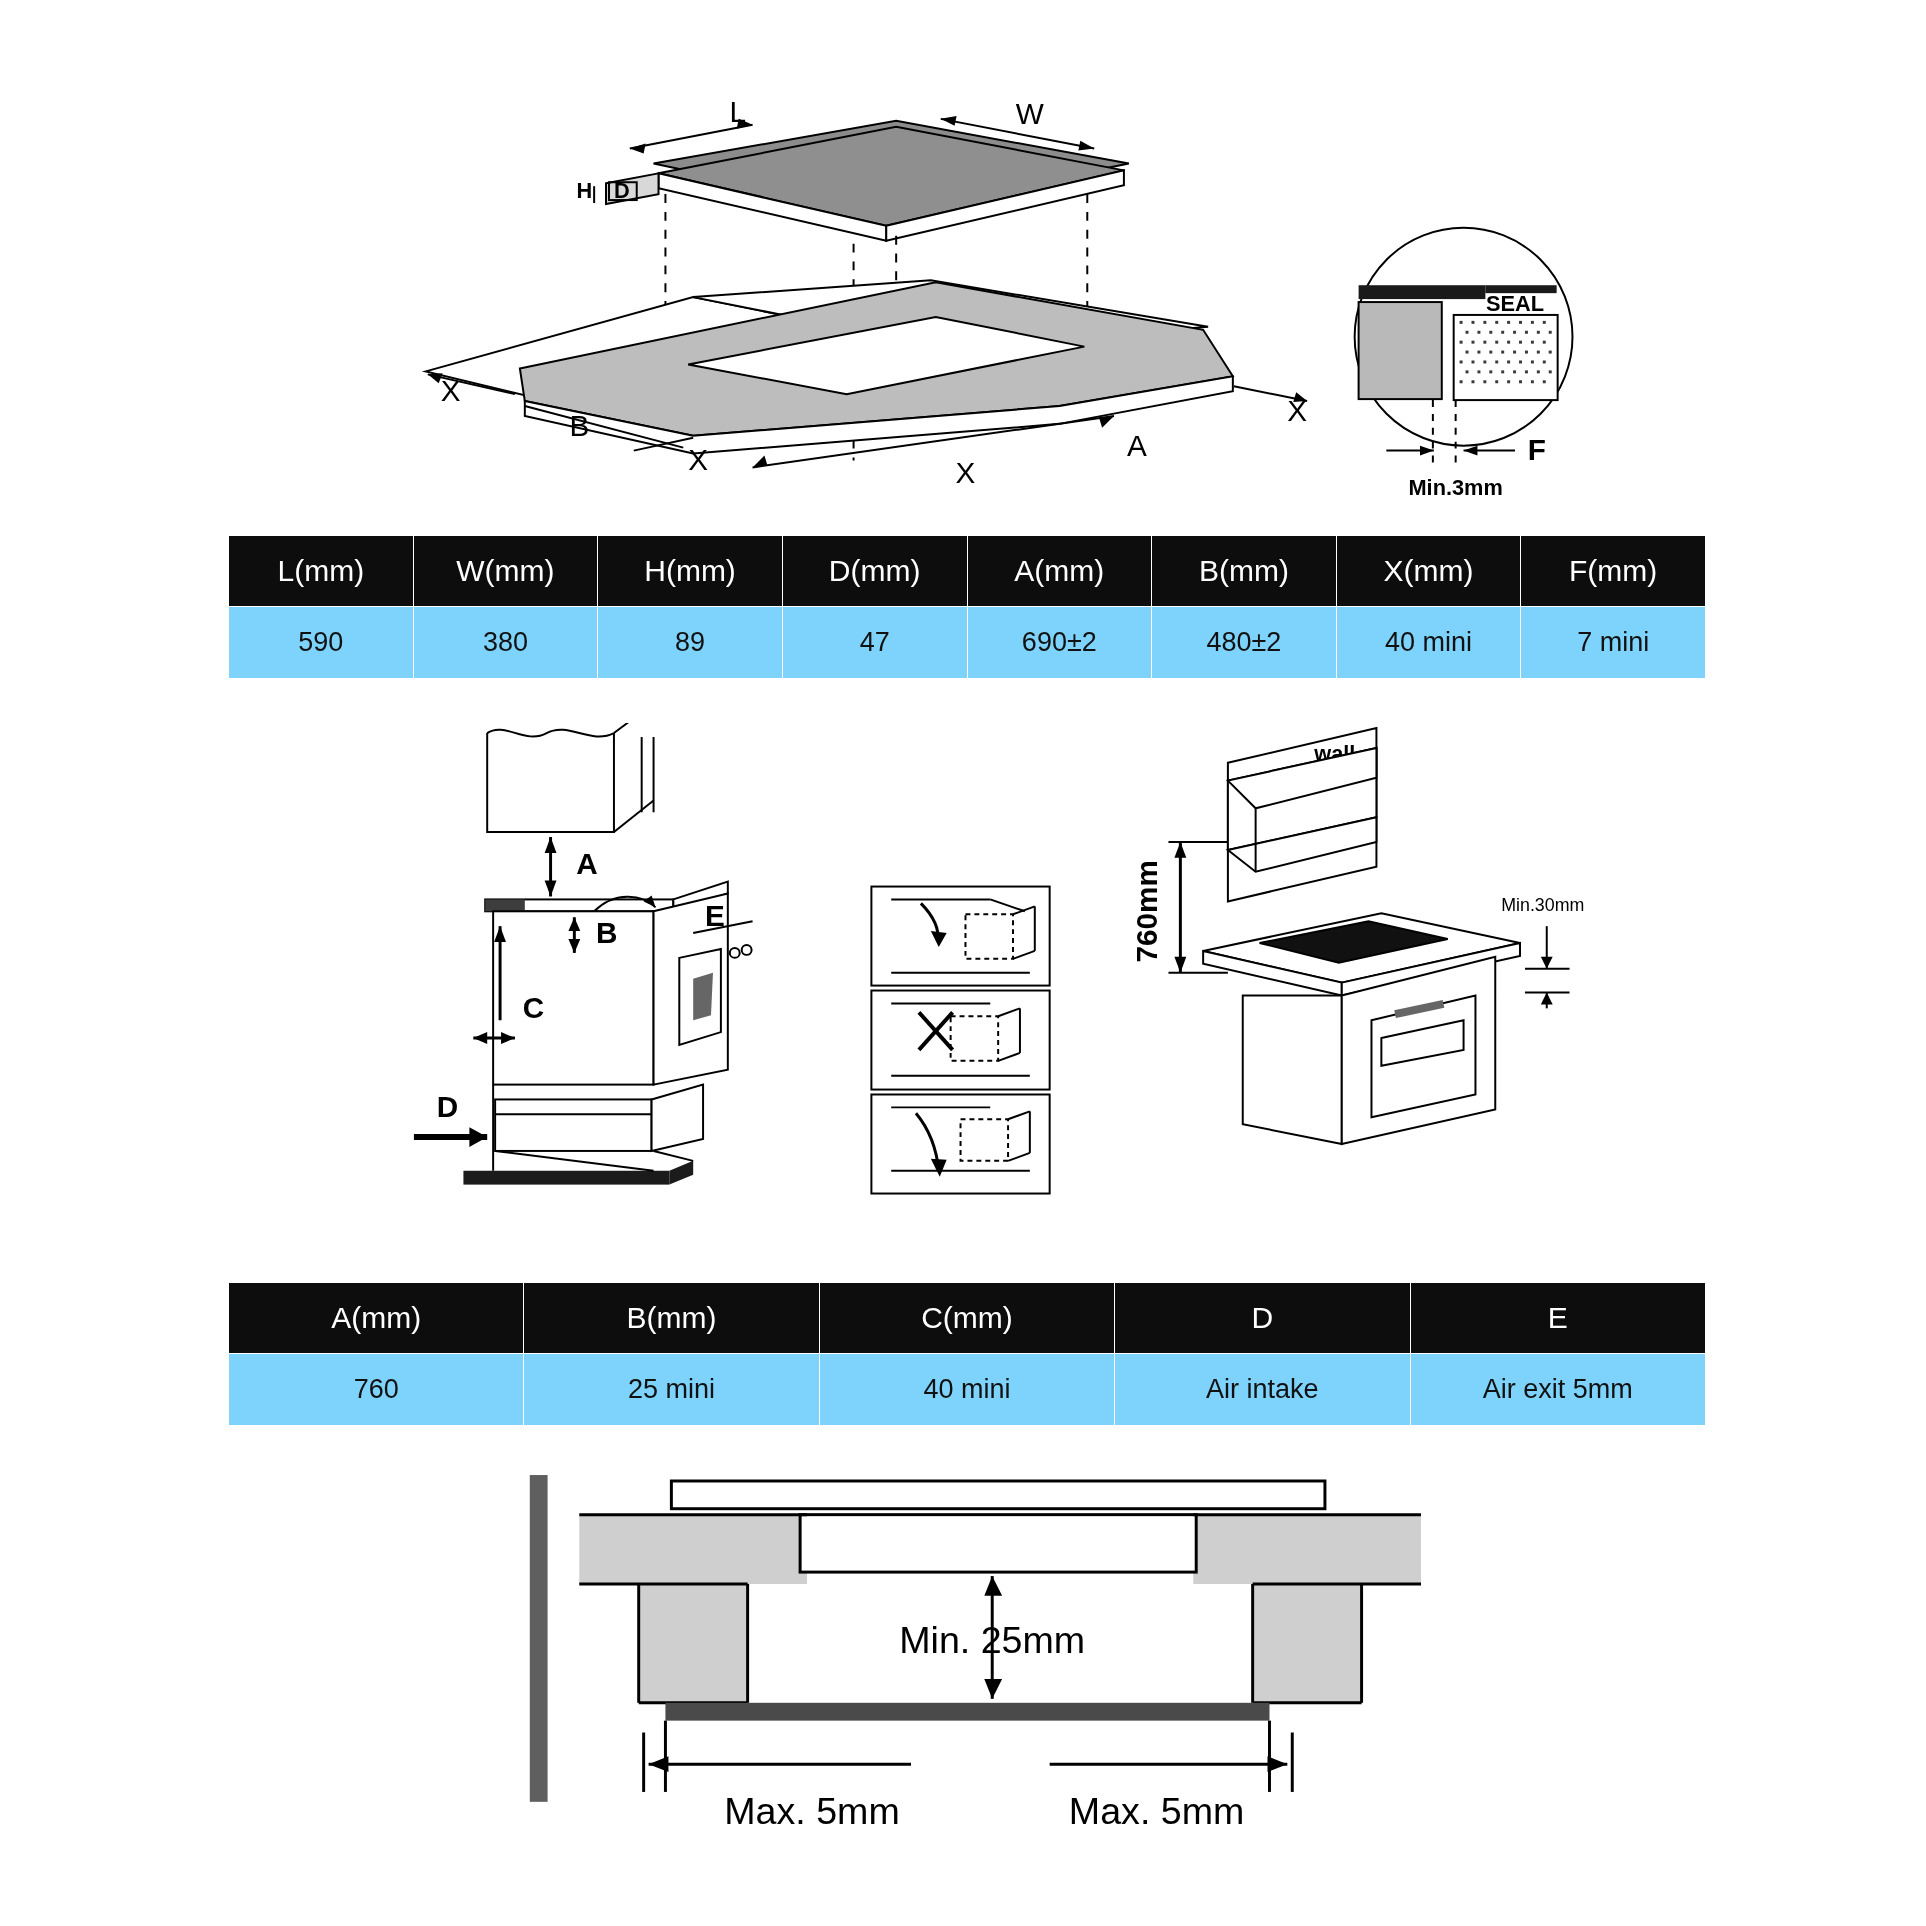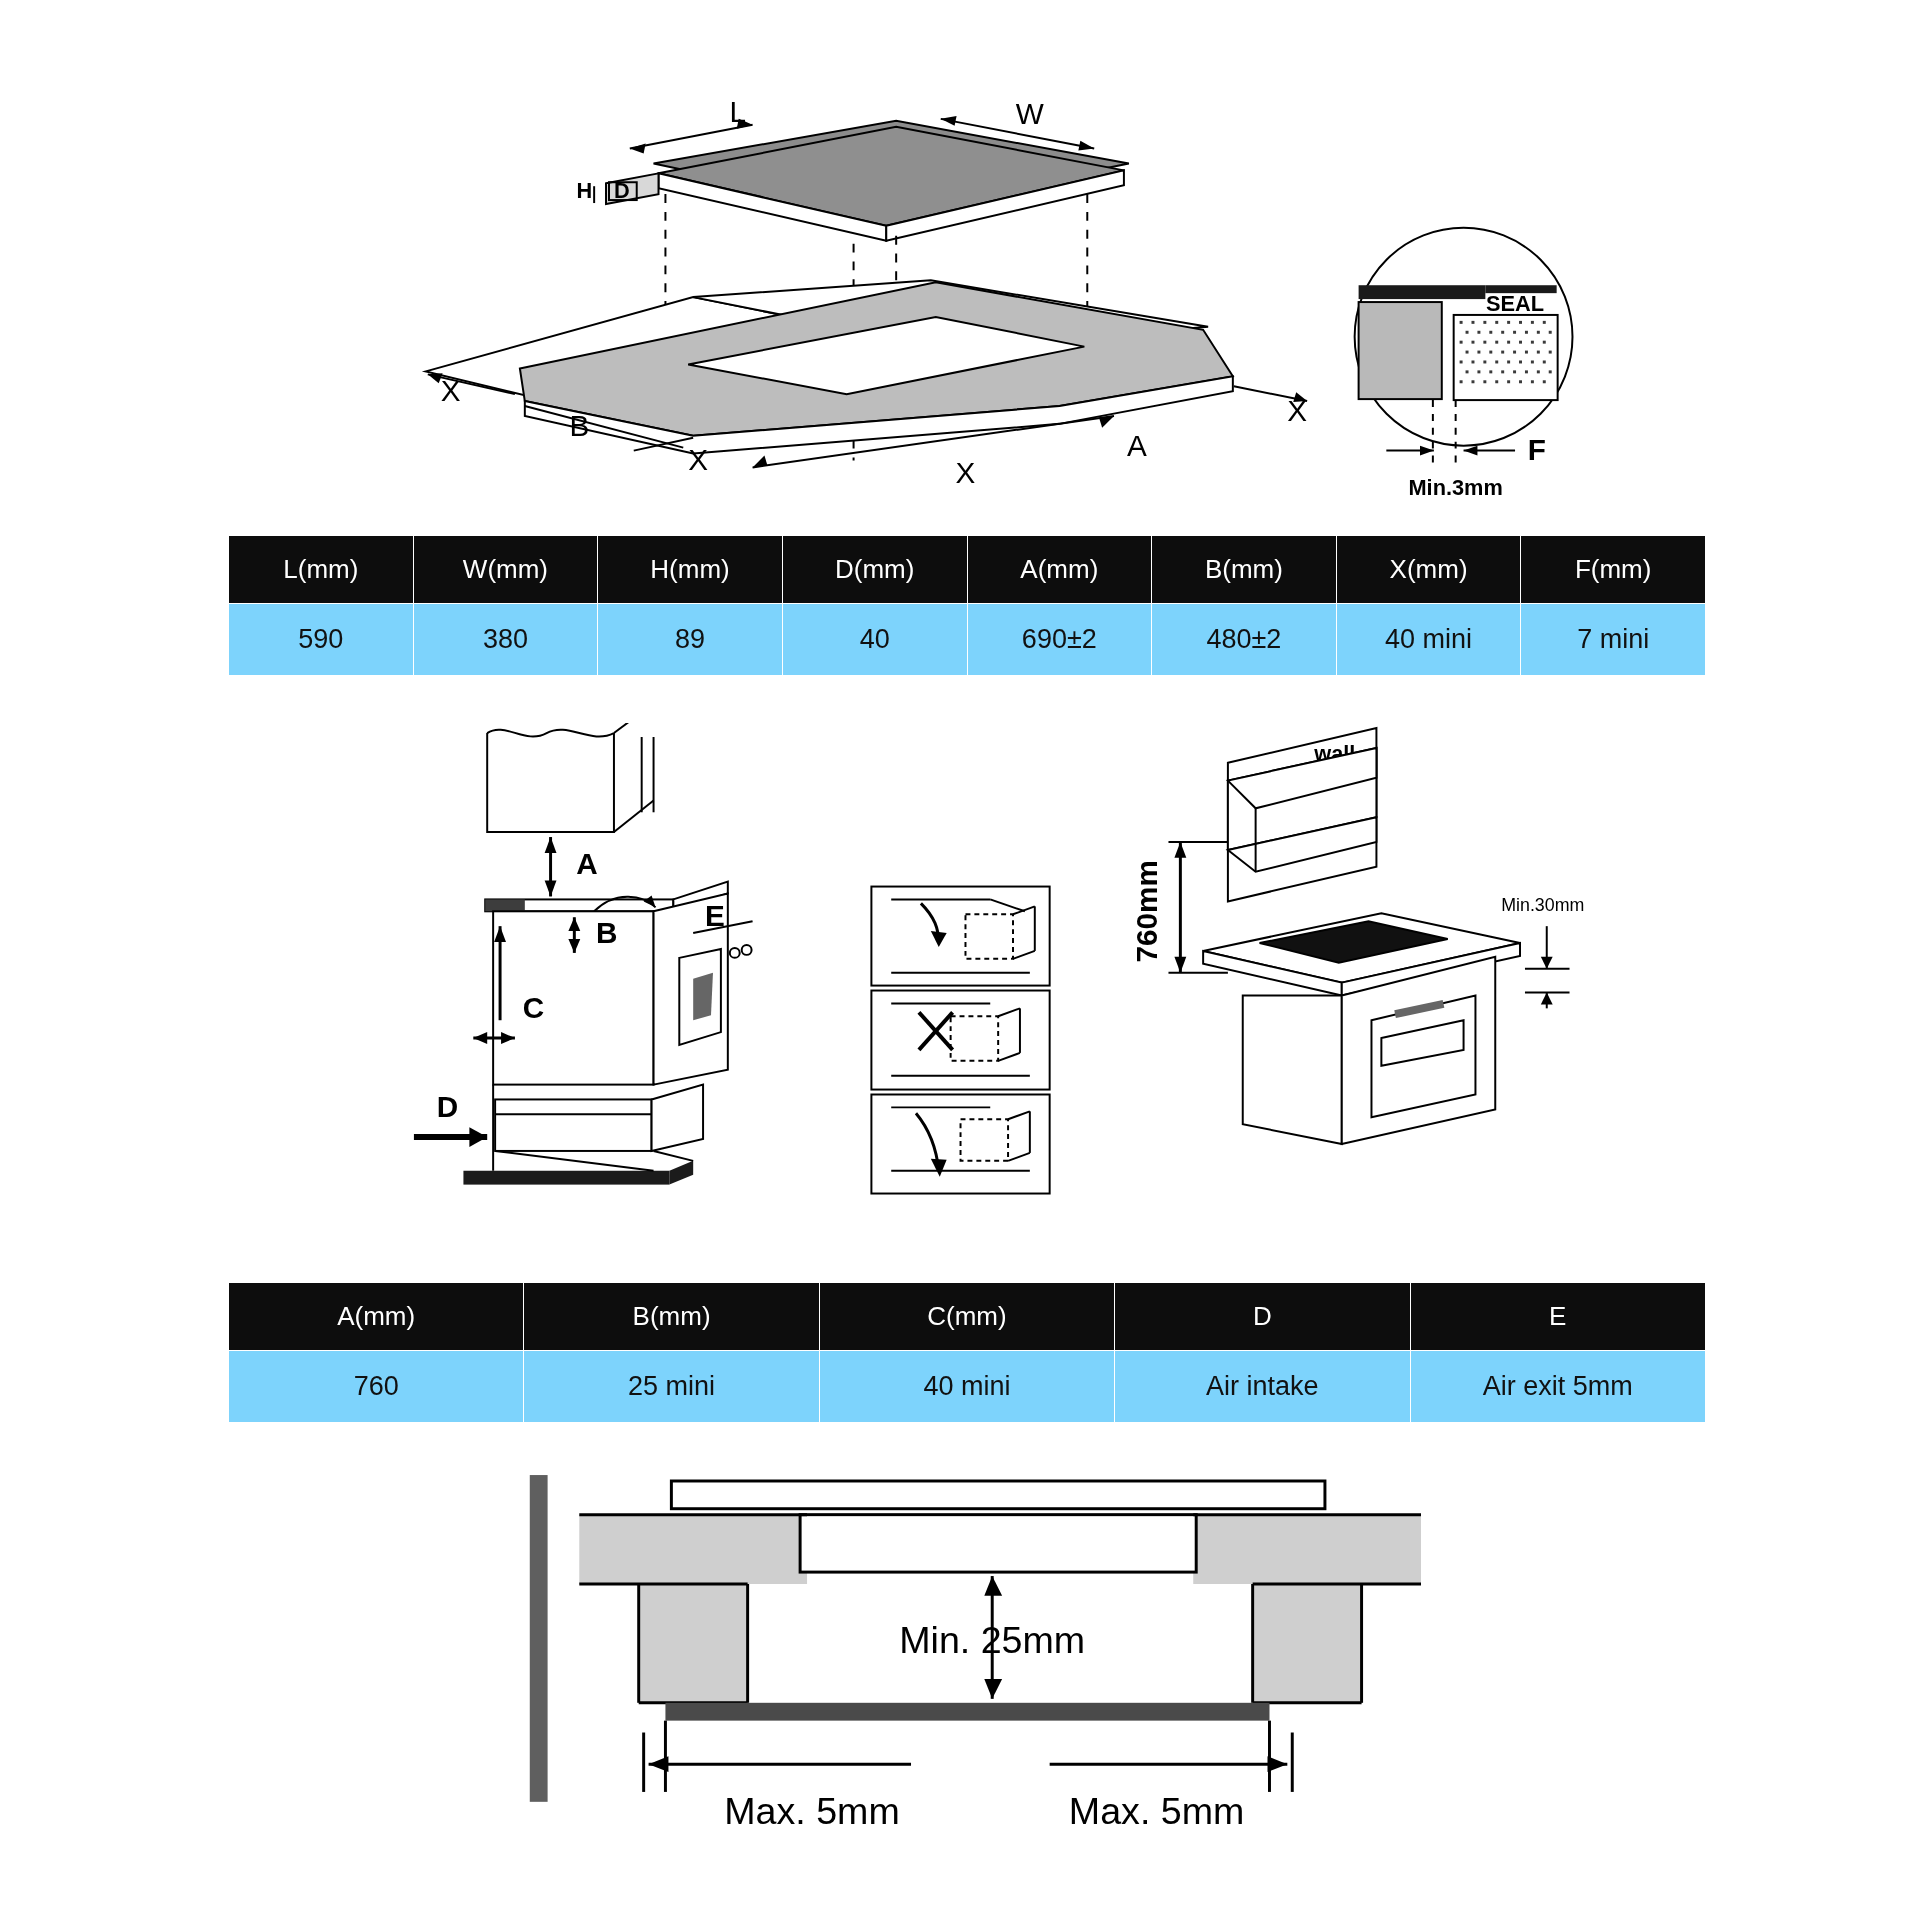--- a/index.html
+++ b/index.html
@@ -25,21 +25,21 @@
   
   .spec-table {
     position: absolute;
     border-collapse: collapse;
     table-layout: fixed;
   }
   .spec-table th {
     background: #0d0d0d;
     color: #ffffff;
     font-weight: 400;
-    font-size: 26px;
+    font-size: 30px;
     padding: 18px 4px;
     text-align: center;
     border: 1px solid #ffffff;
   }
   .spec-table td {
     background: #7dd3fc;
     color: #111111;
     font-weight: 400;
     font-size: 27px;
     padding: 20px 4px;
@@ -238,21 +238,21 @@
         <th>B(mm)</th>
         <th>X(mm)</th>
         <th>F(mm)</th>
       </tr>
     </thead>
     <tbody>
       <tr>
         <td>590</td>
         <td>380</td>
         <td>89</td>
-        <td>40</td>
+        <td>47</td>
         <td>690±2</td>
         <td>480±2</td>
         <td>40 mini</td>
         <td>7 mini</td>
       </tr>
     </tbody>
   </table>
 
   <div class="fig" id="fig-mid">
     <svg width="1927" height="540" viewBox="0 0 1946 545">

